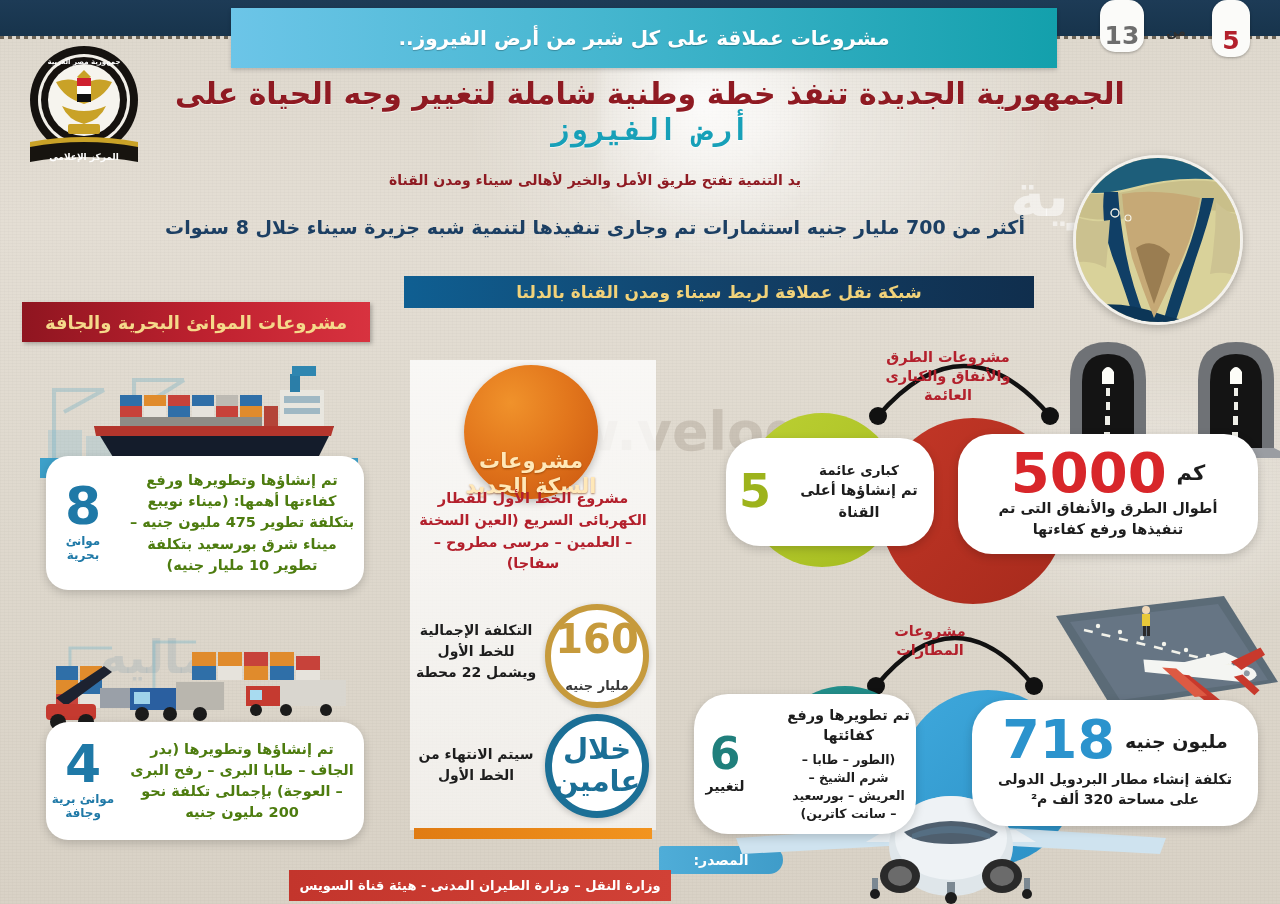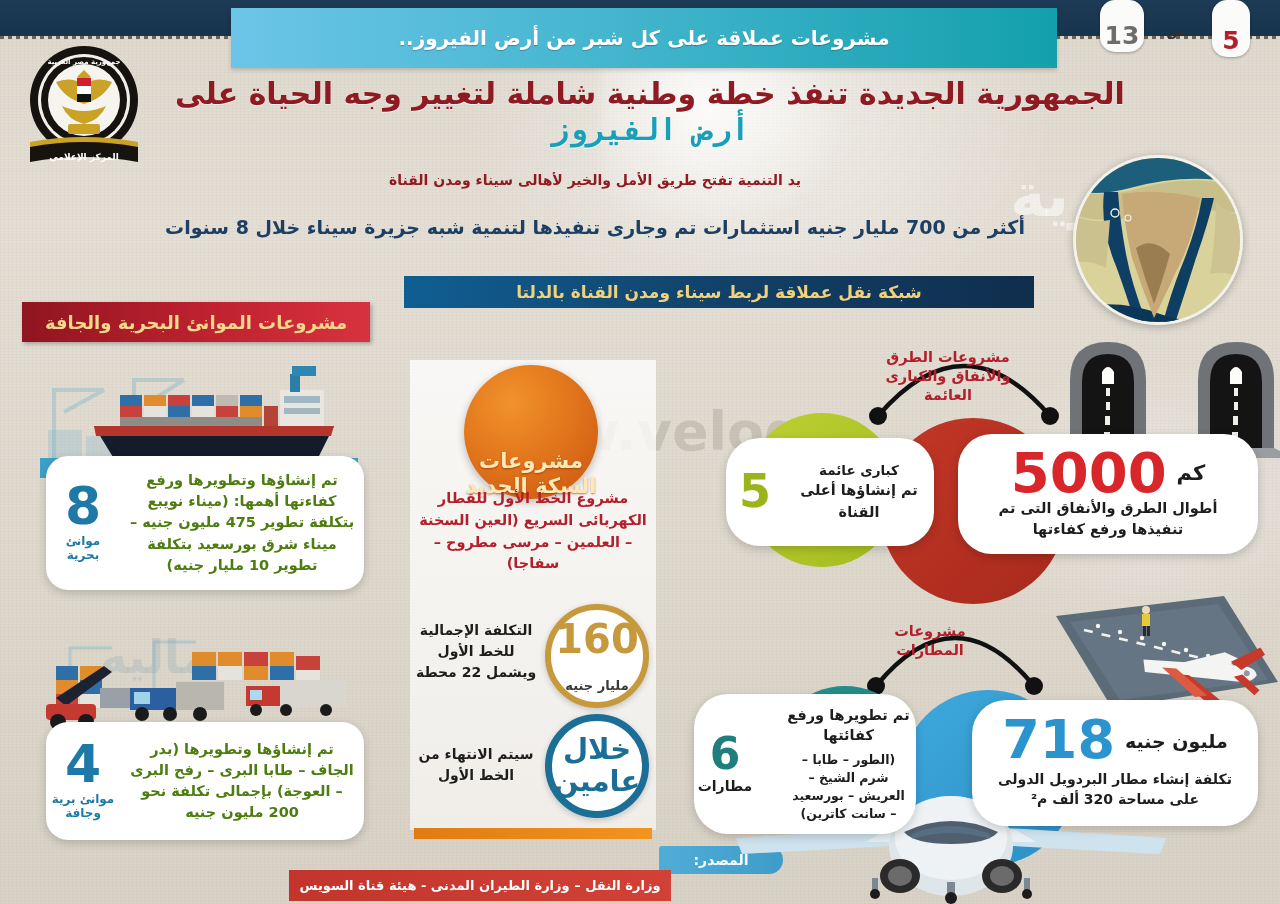--- a/index.html
+++ b/index.html
@@ -526,21 +526,21 @@
     </svg>
   </div>
 
   <div class="pill" id="pill6" style="z-index:6">
     <div class="txt">
       <div class="t1">تم تطويرها ورفع كفائتها</div>
       <div class="t2">(الطور – طابا – شرم الشيخ – العريش – بورسعيد – سانت كاترين)</div>
     </div>
     <div class="numcol">
       <div class="n">6</div>
-      <div class="nl">مطارات</div>
+      <div class="nl">لتغيير</div>
     </div>
   </div>
 
   <div class="pill" id="pill718" style="z-index:6">
     <div class="topline">
       <span class="u">مليون جنيه</span>
       <span class="n">718</span>
     </div>
     <div class="d">تكلفة إنشاء مطار البردويل الدولى على مساحة 320 ألف م²</div>
   </div>

